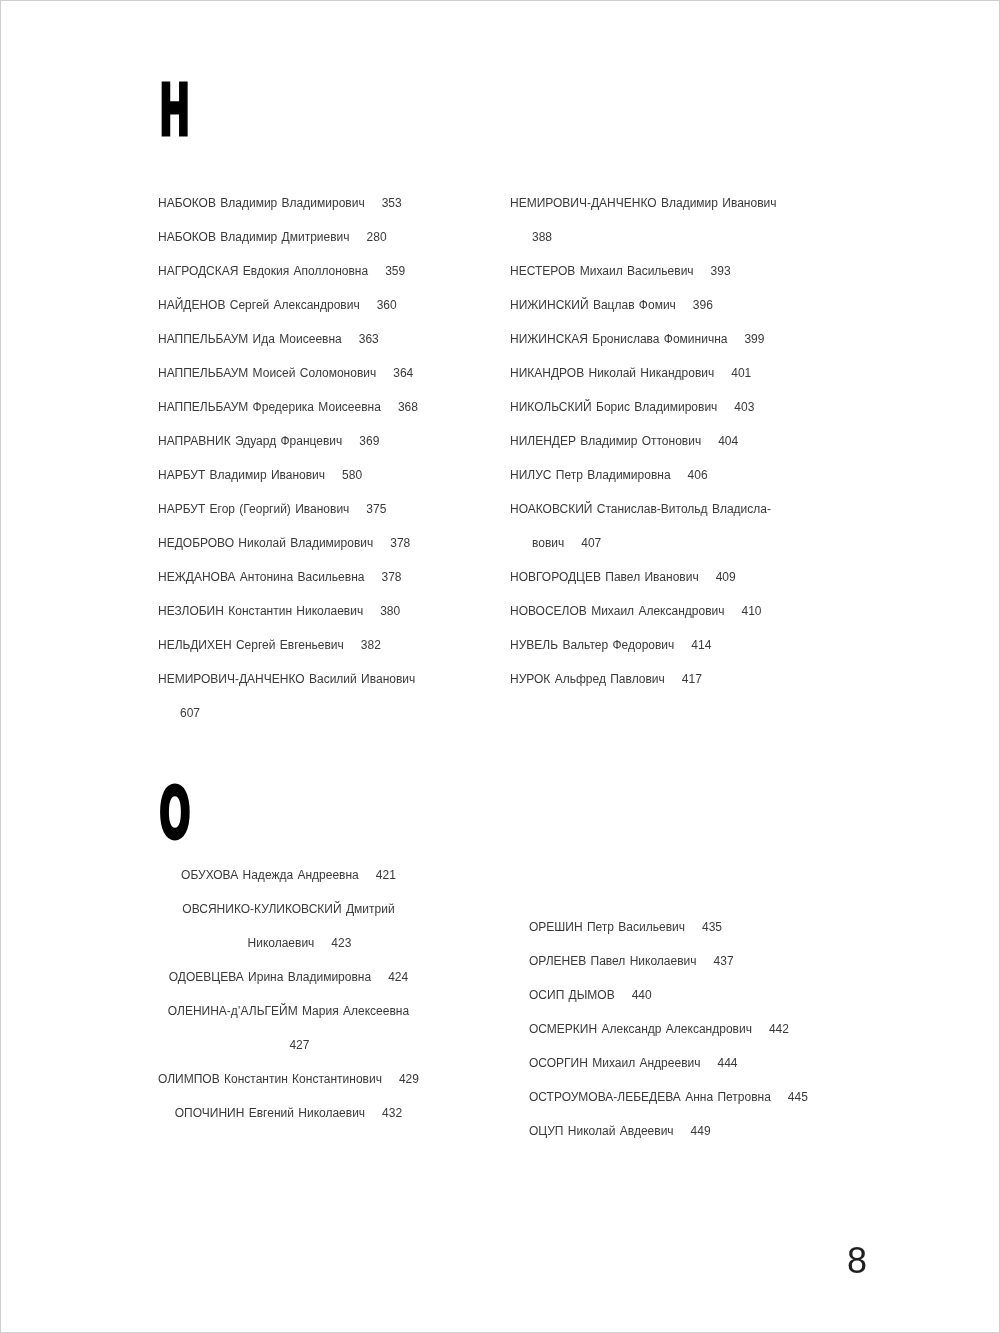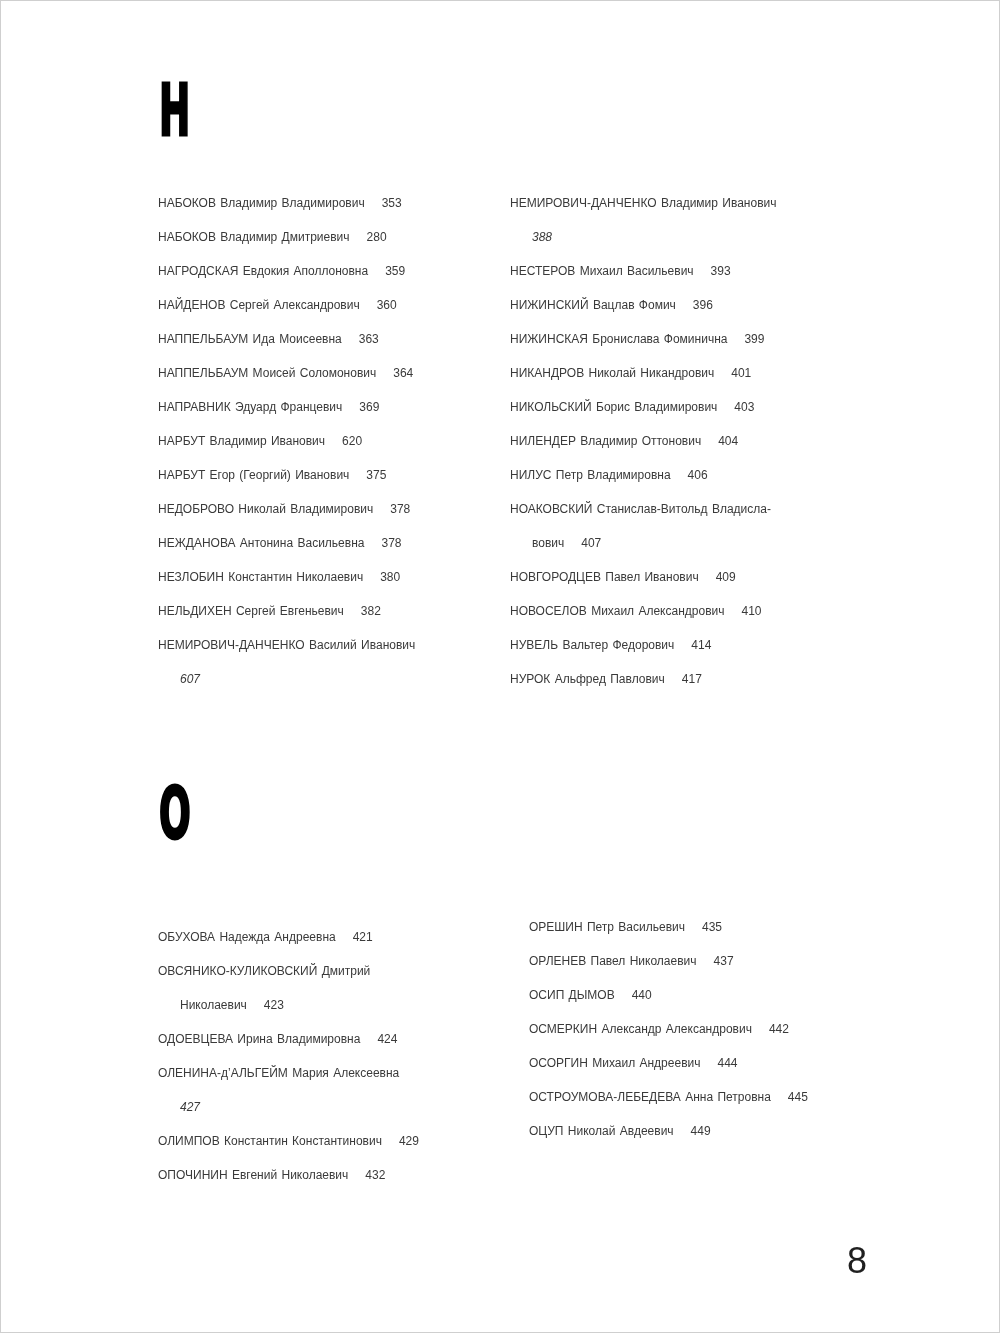--- a/index.html
+++ b/index.html
@@ -31,26 +31,26 @@
   .col {
     position: absolute;
     font-size: 12px;
     line-height: 34px;
     color: #3a3a3a;
     word-spacing: 1px;
     white-space: nowrap;
   }
   #col-n-left  { left: 157px; top: 185px; }
   #col-n-right { left: 497px; top: 185px; margin-left: 12px; }
-  #col-o-left  { left: 157px; top: 919px; }
+  #col-o-left  { left: 157px; top: 857px; text-align: center; }
   #col-o-right { left: 528px; top: 889px; margin-top: 20px; }
   .entry { white-space: nowrap; }
   .cont { padding-left: 22px; }
   .pg { margin-left: 17px; }
-  .pg.cont { margin-left: 0; padding-left: 22px; font-style: italic; }
+  .pg.cont { margin-left: 0; padding-left: 22px; }
   .page-number {
     position: absolute;
     left: 846px;
     top: 1242px;
     font-size: 36px;
     line-height: 1;
     color: #1f1f1f;
     font-family: "Liberation Sans", sans-serif;
   }
 </style>
@@ -61,22 +61,23 @@
 
   <h2 class="letter" id="letter-n">Н</h2>
 
   <div class="col" id="col-n-left">
       <div class="entry"><span class="ln">НАБОКОВ Владимир Владимирович</span><span class="pg">353</span></div>
       <div class="entry"><span class="ln">НАБОКОВ Владимир Дмитриевич</span><span class="pg">280</span></div>
       <div class="entry"><span class="ln">НАГРОДСКАЯ Евдокия Аполлоновна</span><span class="pg">359</span></div>
       <div class="entry"><span class="ln">НАЙДЕНОВ Сергей Александрович</span><span class="pg">360</span></div>
       <div class="entry"><span class="ln">НАППЕЛЬБАУМ Ида Моисеевна</span><span class="pg">363</span></div>
       <div class="entry"><span class="ln">НАППЕЛЬБАУМ Моисей Соломонович</span><span class="pg">364</span></div>
+      <div class="entry"><span class="ln">НАППЕЛЬБАУМ Фредерика Моисеевна</span><span class="pg">368</span></div>
       <div class="entry"><span class="ln">НАПРАВНИК Эдуард Францевич</span><span class="pg">369</span></div>
-      <div class="entry"><span class="ln">НАРБУТ Владимир Иванович</span><span class="pg">620</span></div>
+      <div class="entry"><span class="ln">НАРБУТ Владимир Иванович</span><span class="pg">580</span></div>
       <div class="entry"><span class="ln">НАРБУТ Егор (Георгий) Иванович</span><span class="pg">375</span></div>
       <div class="entry"><span class="ln">НЕДОБРОВО Николай Владимирович</span><span class="pg">378</span></div>
       <div class="entry"><span class="ln">НЕЖДАНОВА Антонина Васильевна</span><span class="pg">378</span></div>
       <div class="entry"><span class="ln">НЕЗЛОБИН Константин Николаевич</span><span class="pg">380</span></div>
       <div class="entry"><span class="ln">НЕЛЬДИХЕН Сергей Евгеньевич</span><span class="pg">382</span></div>
       <div class="entry"><span class="ln">НЕМИРОВИЧ-ДАНЧЕНКО Василий Иванович</span><br><span class="pg cont">607</span></div>
     </div>
 
   <div class="col" id="col-n-right">
       <div class="entry"><span class="ln">НЕМИРОВИЧ-ДАНЧЕНКО Владимир Иванович</span><br><span class="pg cont">388</span></div>

